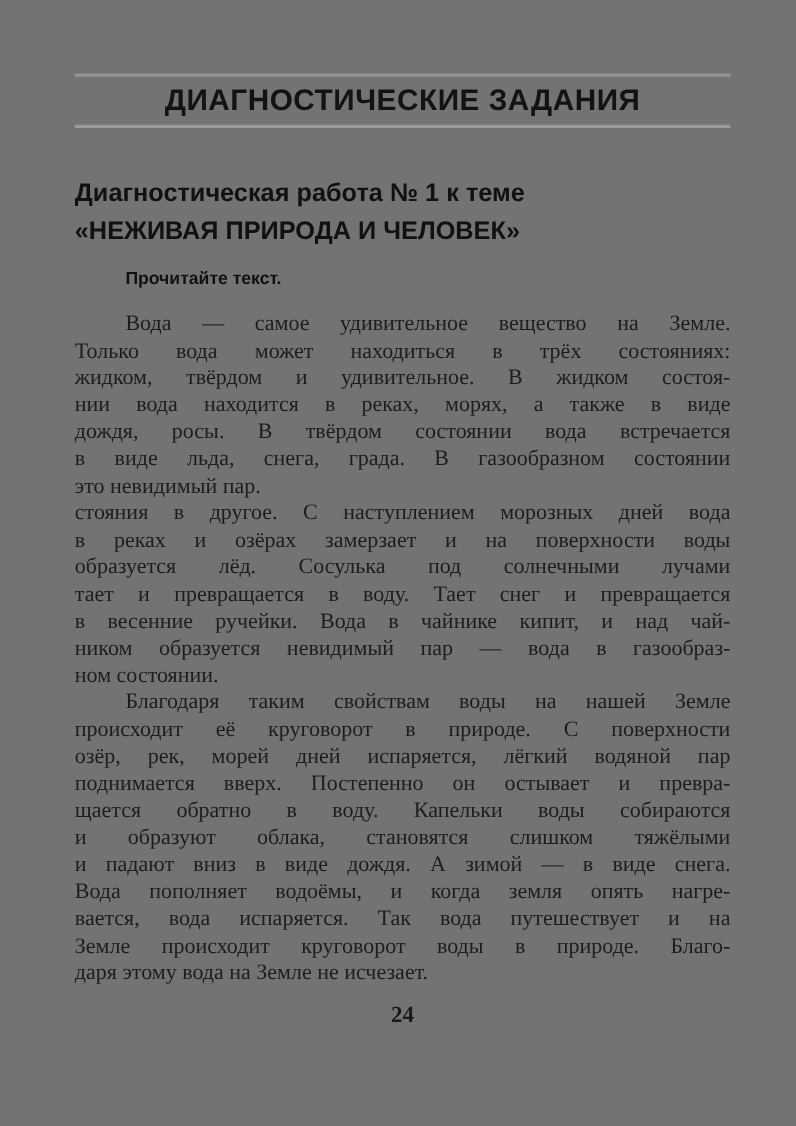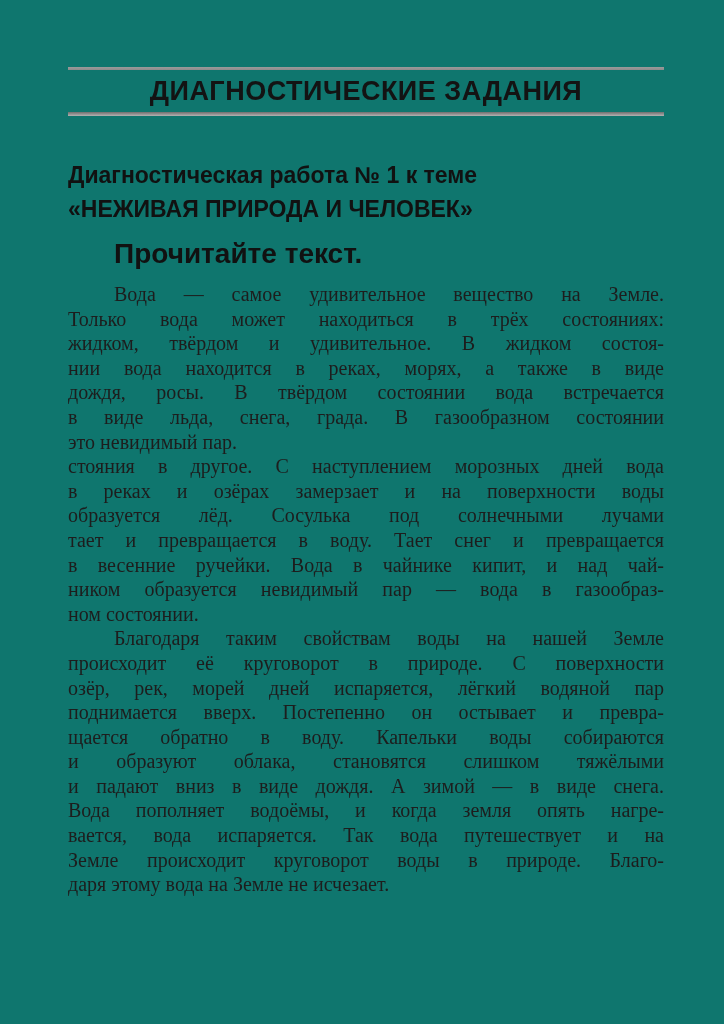--- a/index.html
+++ b/index.html
@@ -1,20 +1,20 @@
 <!DOCTYPE html>
 <html><head>
 <meta charset="utf-8">
 <style>
   html, body { margin: 0; padding: 0; }
   .page {
     position: relative;
     width: 724px;
     height: 1024px;
-    background: #0f766e;
+    background: #737373;
     overflow: hidden;
     box-sizing: border-box;
   }
   .content {
     position: absolute;
     left: 68px;
     right: 60px;
     top: 0;
     padding-top: 67px;
   }
@@ -46,21 +46,21 @@
     font-size: 23px;
     line-height: 34px;
     color: #111111;
   }
   
   .instruction {
     margin-top: 15px;
     padding-left: 46px;
     font-family: "Liberation Sans", sans-serif;
     font-weight: bold;
-    font-size: 28px;
+    font-size: 16px;
     line-height: 26px;
     color: #111111;
   }
   
   .body-text {
     margin-top: 15px;
     font-family: "Liberation Serif", serif;
     font-size: 20px;
     color: #1d1d1d;
   }
@@ -129,15 +129,16 @@
           <div class="line">щается обратно в воду. Капельки воды собираются</div>
           <div class="line">и образуют облака, становятся слишком тяжёлыми</div>
           <div class="line">и падают вниз в виде дождя. А зимой — в виде снега.</div>
           <div class="line">Вода пополняет водоёмы, и когда земля опять нагре-</div>
           <div class="line">вается, вода испаряется. Так вода путешествует и на</div>
           <div class="line">Земле происходит круговорот воды в природе. Благо-</div>
           <div class="line last">даря этому вода на Земле не исчезает.</div>
         </div>
       </div>
 
+    <div class="page-number">24</div>
 
   </div>
 </div>
 
 </body></html>

